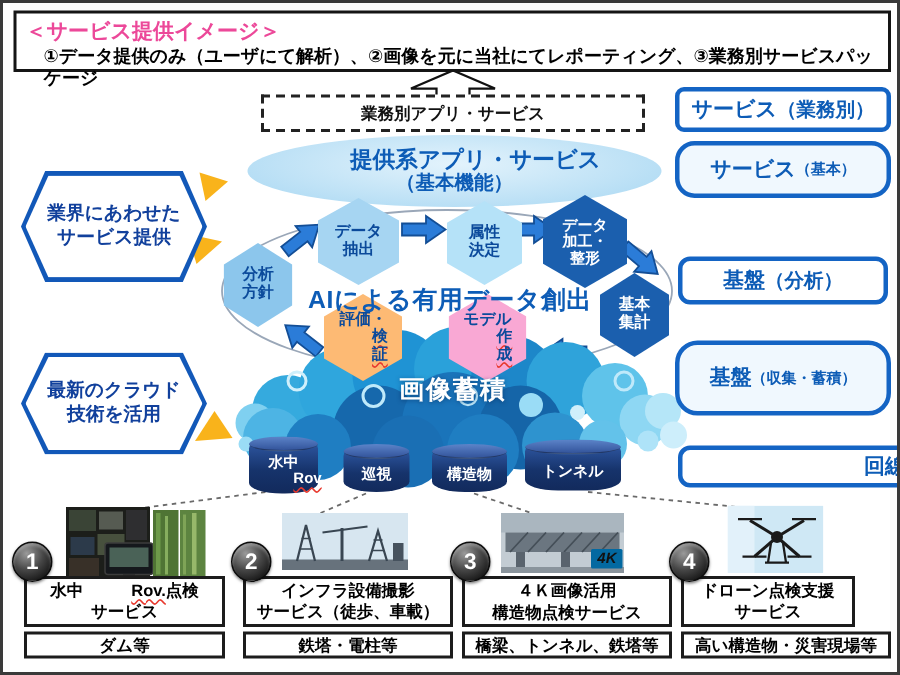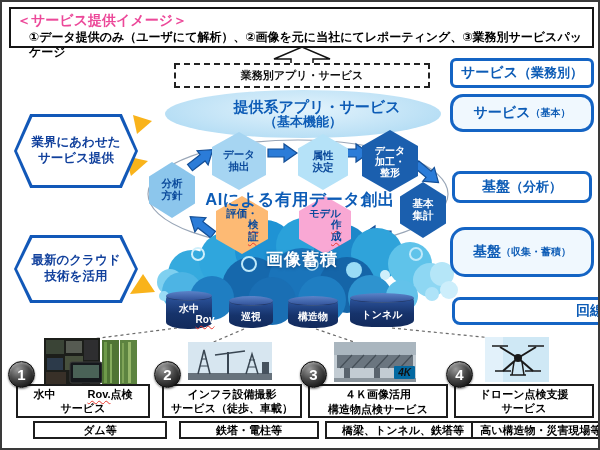--- a/index.html
+++ b/index.html
@@ -52,21 +52,21 @@
   .rbox .sub-sm{font-size:10px;font-weight:bold;color:#0d5cb6;}
   
   .numcircle{width:27px;height:27px;border-radius:50%;z-index:6;
     background:radial-gradient(circle at 35% 28%,#9a9a9a,#474747 45%,#181818 80%);
     border:1.5px solid #0c0c0c;display:flex;align-items:center;justify-content:center;
     color:#fff;font-weight:bold;font-size:15px;box-shadow:inset 0 2px 2px rgba(255,255,255,.3),0 1px 2px rgba(0,0,0,.5);}
   .titlebox{border:2px solid #1c1c1c;background:#fff;z-index:4;
     display:flex;flex-direction:column;align-items:center;justify-content:center;}
   .titlebox span{font-size:11px;font-weight:bold;color:#000;line-height:1.3;}
   .targetbox{border:2px solid #1c1c1c;background:#fff;z-index:4;
-    display:flex;align-items:center;justify-content:center;font-size:11px;font-weight:bold;color:#000;margin-left:17px;}
+    display:flex;align-items:center;justify-content:center;font-size:11px;font-weight:bold;color:#000;}
   .photo{z-index:3;overflow:hidden;}
   .wavy{text-decoration-line:underline;text-decoration-style:wavy;text-decoration-color:#e8392e;text-decoration-thickness:1px;text-underline-offset:2px;padding-left:32px;}
   .badge4k{position:absolute;right:1px;bottom:3px;background:#0369a1;color:#111;
     font-size:10px;font-weight:bold;font-style:italic;padding:0 4px;line-height:13px;border-radius:1px;z-index:4;}
 </style>
 </head>
 <body>
 
 <div class="frame">
 
@@ -293,21 +293,21 @@
     </svg>
     <div class="badge4k">4K</div>
   </div>
   <div class="abs numcircle" style="left:298px;top:359px;">
       <span>3</span>
     </div>
   <div class="abs titlebox" style="left:306px;top:382px;width:140px;height:34px;justify-content:flex-end;">
     <span>４Ｋ画像活用</span>
     <span>構造物点検サービス</span>
   </div>
-  <div class="abs targetbox" style="left:306px;top:419px;width:156px;height:18px;">
+  <div class="abs targetbox" style="left:306px;top:419px;width:140px;height:18px;">
     <span>橋梁、トンネル、鉄塔等</span>
   </div>
 
   <div class="abs photo" style="left:483px;top:335px;width:64px;height:45px;">
     <svg width="64" height="45" viewBox="0 0 64 45">
       <rect width="64" height="45" fill="#cfe8f5"></rect>
       <rect x="0" y="0" width="18" height="45" fill="#e2f1fa"></rect>
       <circle cx="33" cy="21" r="4" fill="#1a1a1a"></circle>
       <line x1="33" y1="21" x2="15" y2="10" stroke="#1a1a1a" stroke-width="2"></line>
       <line x1="33" y1="21" x2="51" y2="10" stroke="#1a1a1a" stroke-width="2"></line>
@@ -316,21 +316,21 @@
       <line x1="7" y1="9" x2="23" y2="9" stroke="#1a1a1a" stroke-width="1.5"></line>
       <line x1="43" y1="9" x2="59" y2="9" stroke="#1a1a1a" stroke-width="1.5"></line>
       <line x1="10" y1="34" x2="26" y2="34" stroke="#1a1a1a" stroke-width="1.5"></line>
       <line x1="40" y1="34" x2="56" y2="34" stroke="#1a1a1a" stroke-width="1.5"></line>
       <path d="M29,25 L27,38 M37,25 L39,38 M25,38 L41,38" stroke="#1a1a1a" stroke-width="1.5" fill="none"></path>
     </svg>
   </div>
   <div class="abs numcircle" style="left:444px;top:359px;">
       <span>4</span>
     </div>
-  <div class="abs titlebox" style="left:452px;top:382px;width:140px;height:34px;">
+  <div class="abs titlebox" style="left:452px;top:382px;width:116px;height:34px;">
     <span>ドローン点検支援</span>
     <span>サービス</span>
   </div>
   <div class="abs targetbox" style="left:452px;top:419px;width:140px;height:18px;">
     <span>高い構造物・災害現場等</span>
   </div>
 
 </div>
 
 </body></html>

